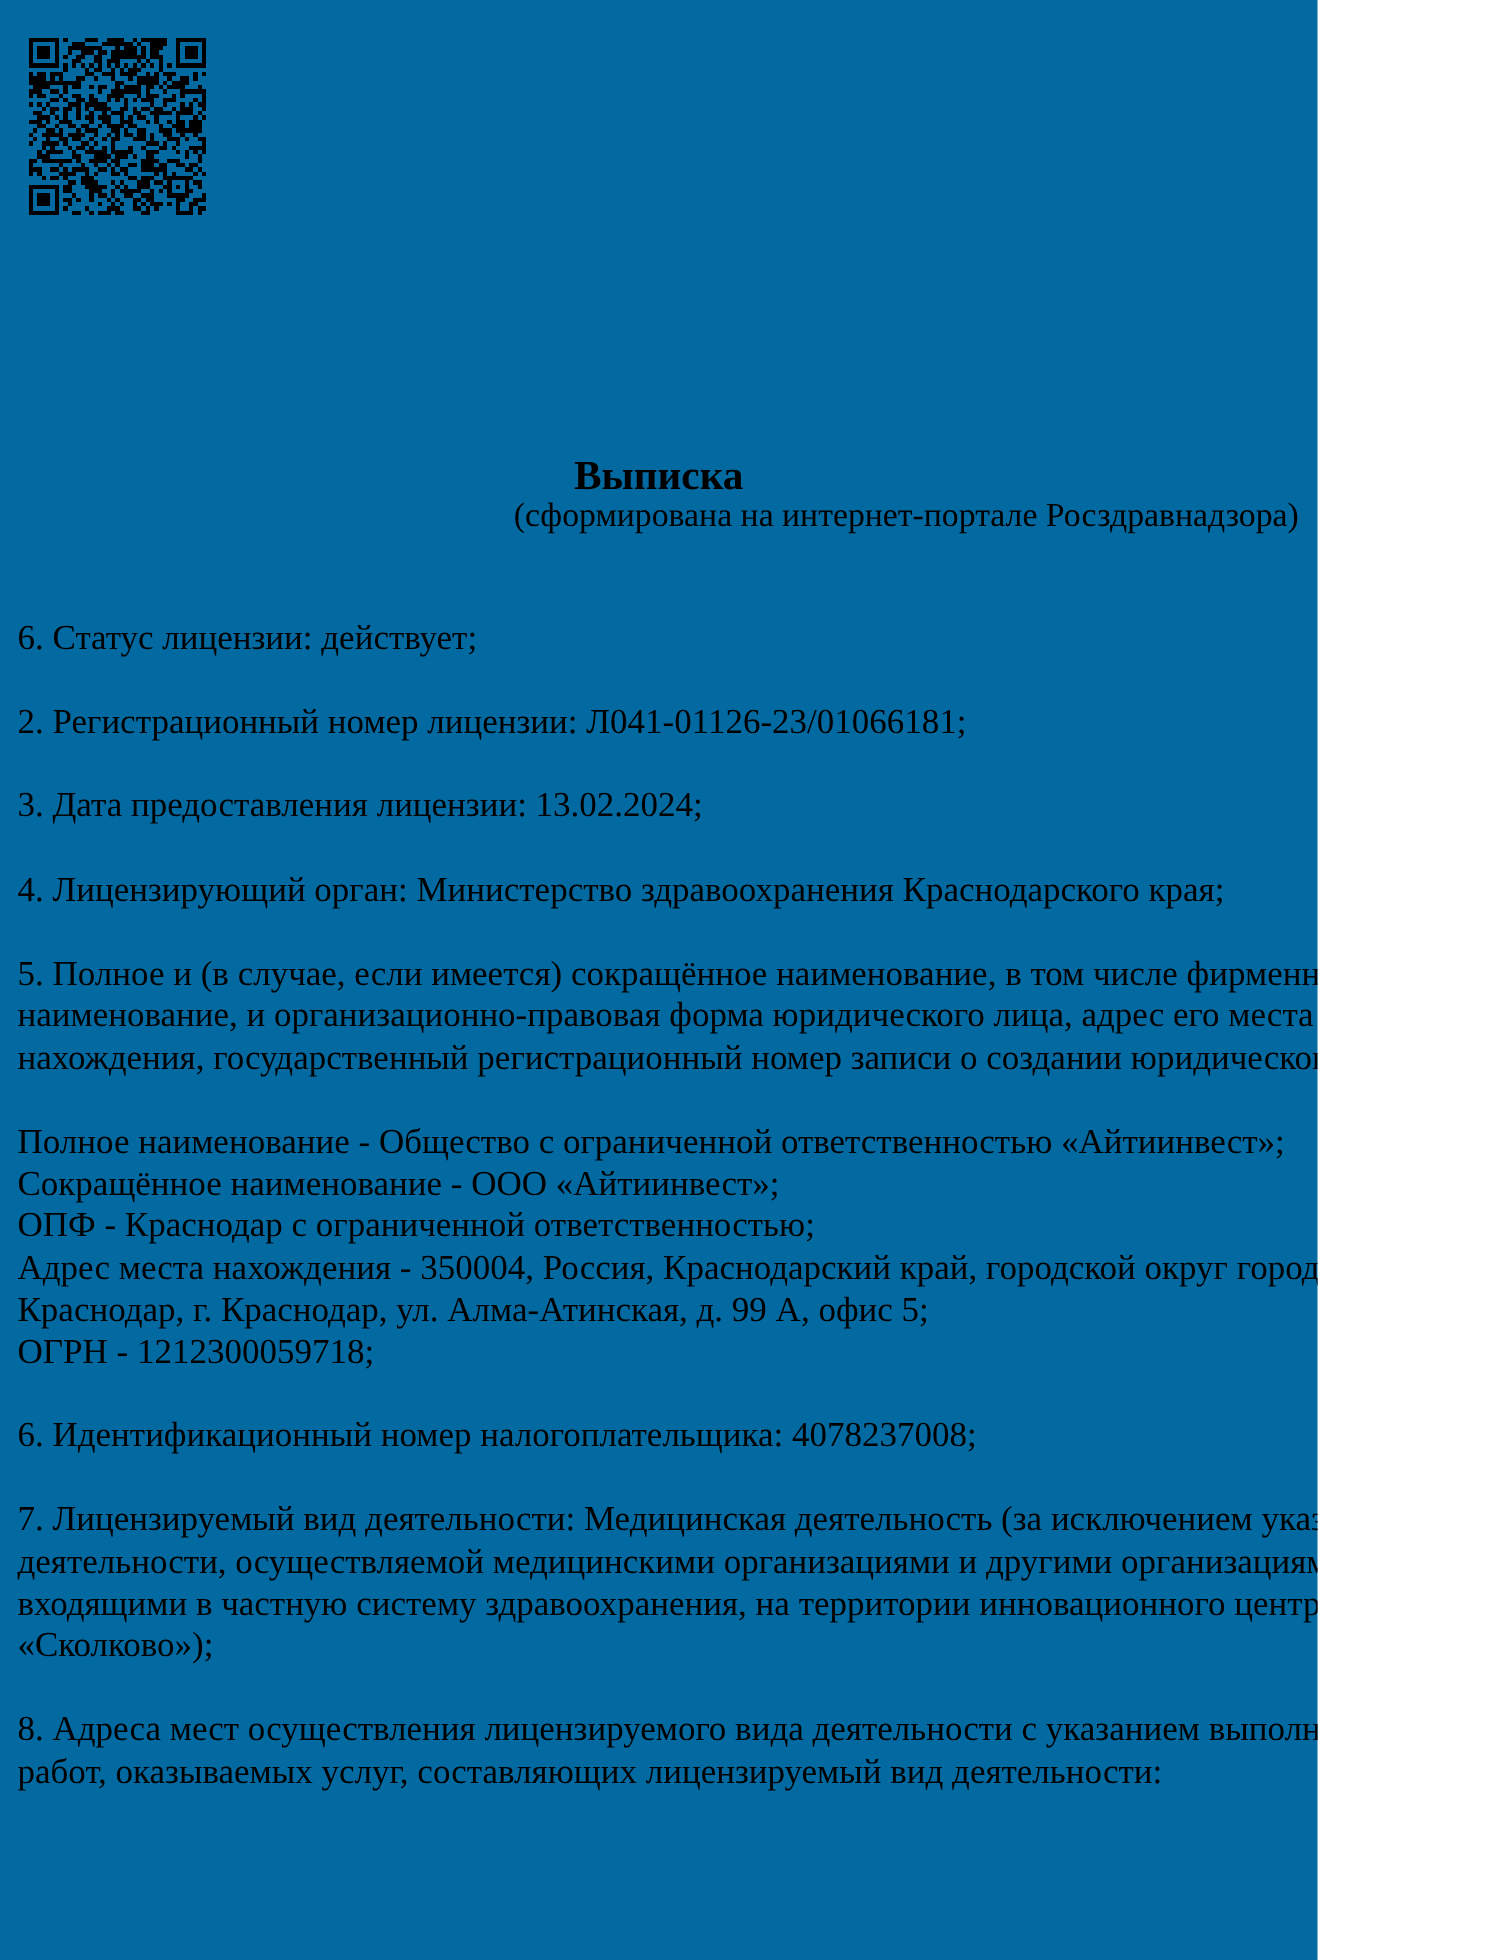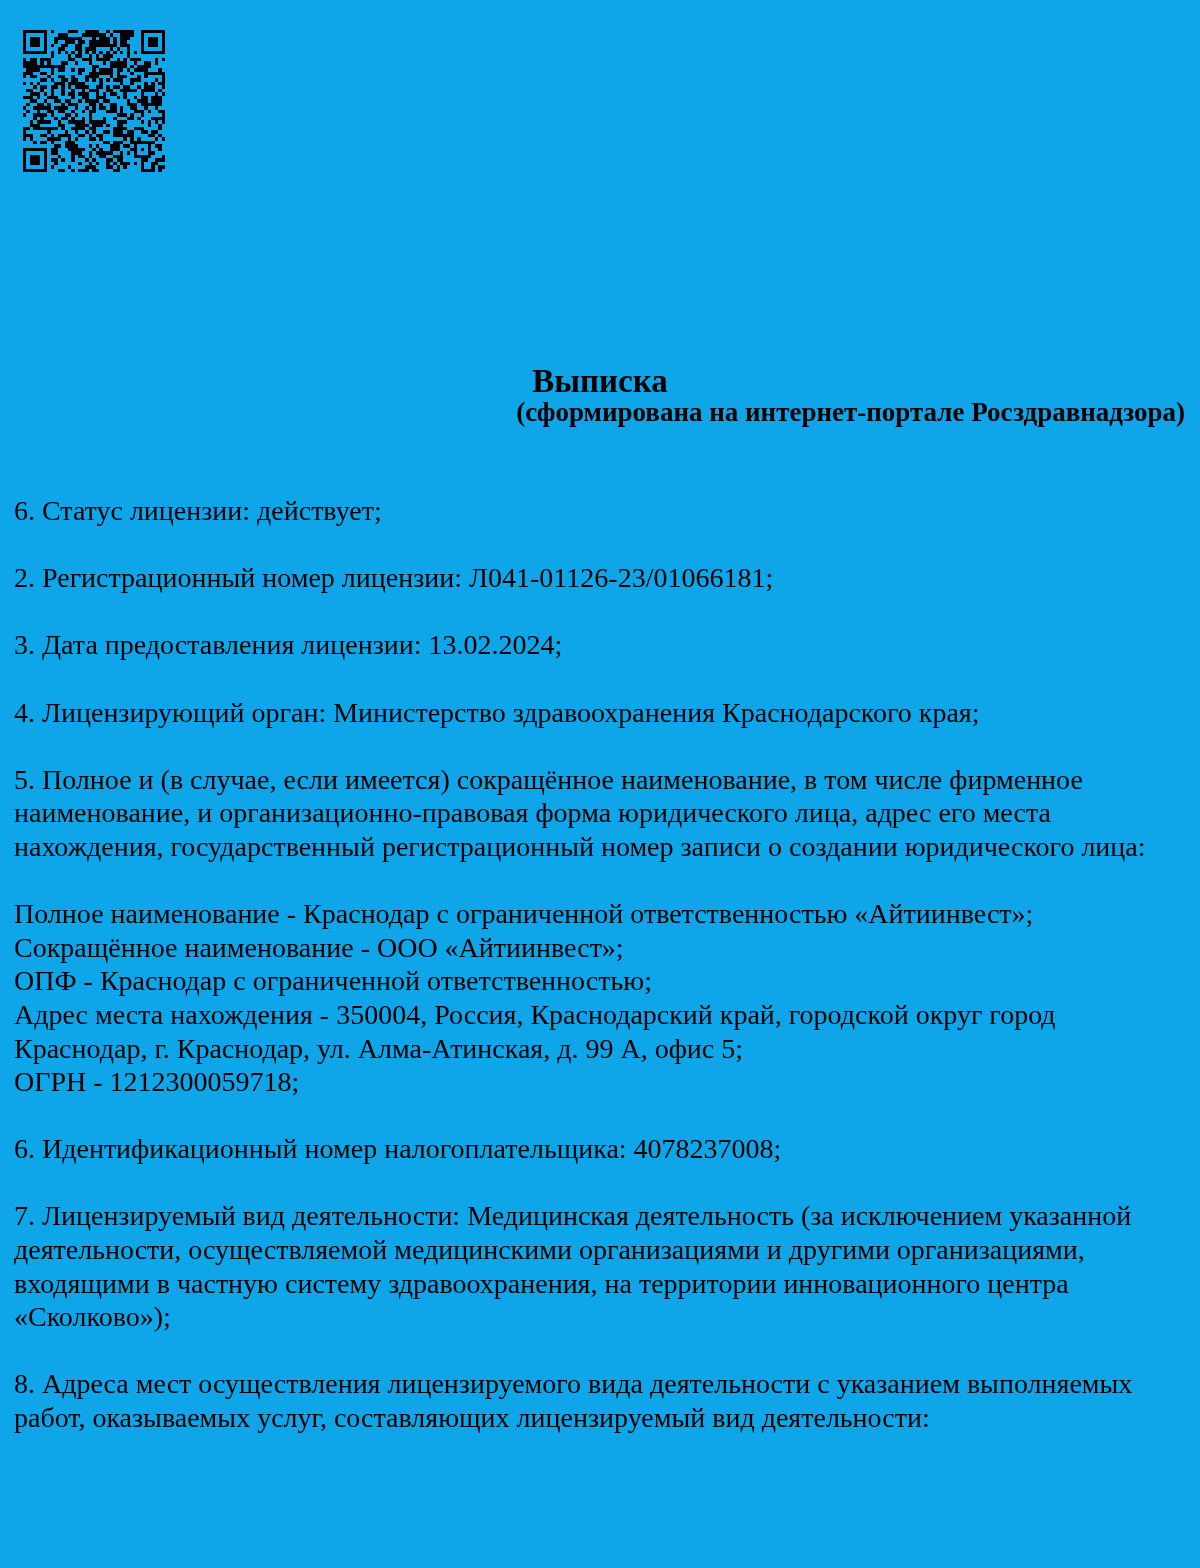--- a/index.html
+++ b/index.html
@@ -4,22 +4,22 @@
 <style>
   html, body { margin: 0; padding: 0; }
   body {
     width: 1200px; height: 1568px;
     background: #ffffff;
     font-family: "Liberation Serif", "DejaVu Serif", serif;
     color: #000000;
   }
   .page {
     position: relative;
-    width: 1200px; height: 1568px;
-    background: #0ea5e9;
+    width: 1054px; height: 1568px;
+    background: #0369a1;
     overflow: hidden;
   }
   .qr {
     position: absolute;
     left: 23px; top: 30px;
     width: 142px; height: 142px;
   }
   .title {
     position: absolute;
     left: 0; right: 0; top: 279px;
@@ -28,21 +28,20 @@
     font-size: 33px;
     line-height: 41px;
     white-space: pre;
   }
   .subtitle {
     position: absolute;
     right: 15px; top: 396px;
     font-size: 27px;
     line-height: 33px;
     text-align: right;
-    font-weight: bold;
   }
   .doc-body {
     position: absolute;
     left: 14px; top: 494px;
     width: 1170px;
     font-size: 28px;
     line-height: 33.6px;
   }
   .block { margin: 0 0 33.6px 0; }
   .line { min-height: 33.6px; }
@@ -911,21 +910,21 @@
       <div class="block">
         <div class="line">3. Дата предоставления лицензии: 13.02.2024;</div>
       </div>
       <div class="block">
         <div class="line">4. Лицензирующий орган: Министерство здравоохранения Краснодарского края;</div>
       </div>
       <div class="block">
         <div class="line">5. Полное и (в случае, если имеется) сокращённое наименование, в том числе фирменное наименование, и организационно-правовая форма юридического лица, адрес его места нахождения, государственный регистрационный номер записи о создании юридического лица:</div>
       </div>
       <div class="block">
-        <div class="line">Полное наименование - Краснодар с ограниченной ответственностью «Айтиинвест»;</div>
+        <div class="line">Полное наименование - Общество с ограниченной ответственностью «Айтиинвест»;</div>
         <div class="line">Сокращённое наименование - ООО «Айтиинвест»;</div>
         <div class="line">ОПФ - Краснодар с ограниченной ответственностью;</div>
         <div class="line">Адрес места нахождения - 350004, Россия, Краснодарский край, городской округ город Краснодар, г. Краснодар, ул. Алма-Атинская, д. 99 А, офис 5;</div>
         <div class="line">ОГРН - 1212300059718;</div>
       </div>
       <div class="block">
         <div class="line">6. Идентификационный номер налогоплательщика: 4078237008;</div>
       </div>
       <div class="block">
         <div class="line">7. Лицензируемый вид деятельности: Медицинская деятельность (за исключением указанной деятельности, осуществляемой медицинскими организациями и другими организациями, входящими в частную систему здравоохранения, на территории инновационного центра «Сколково»);</div>

